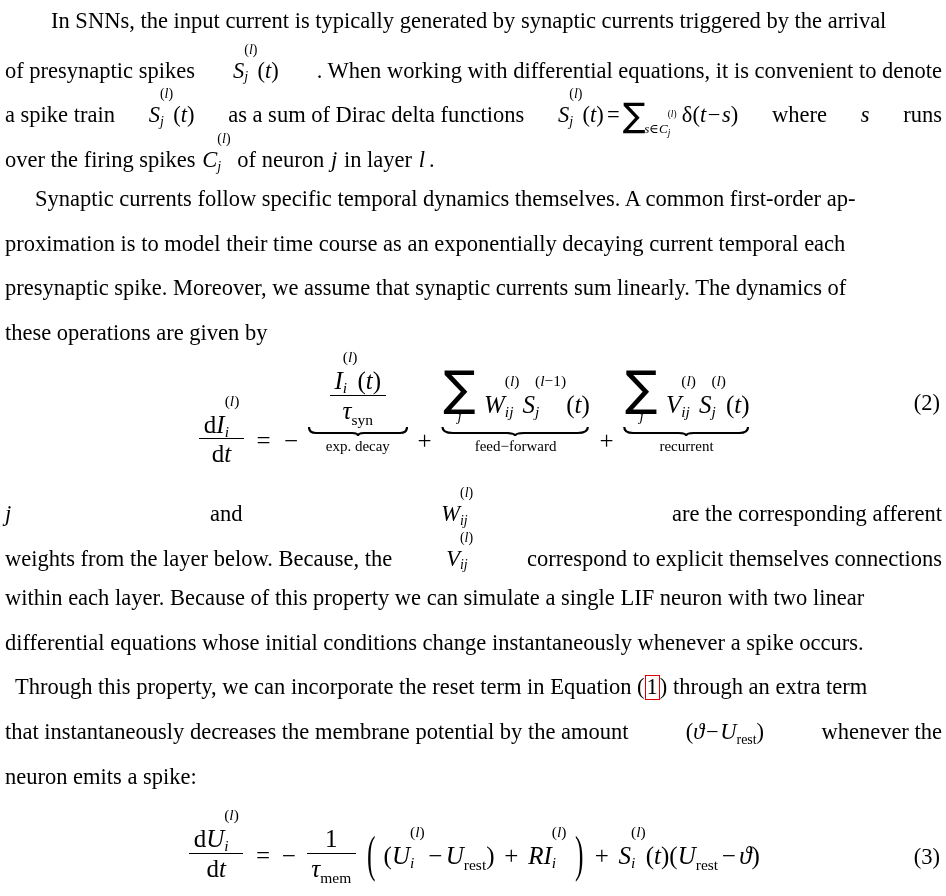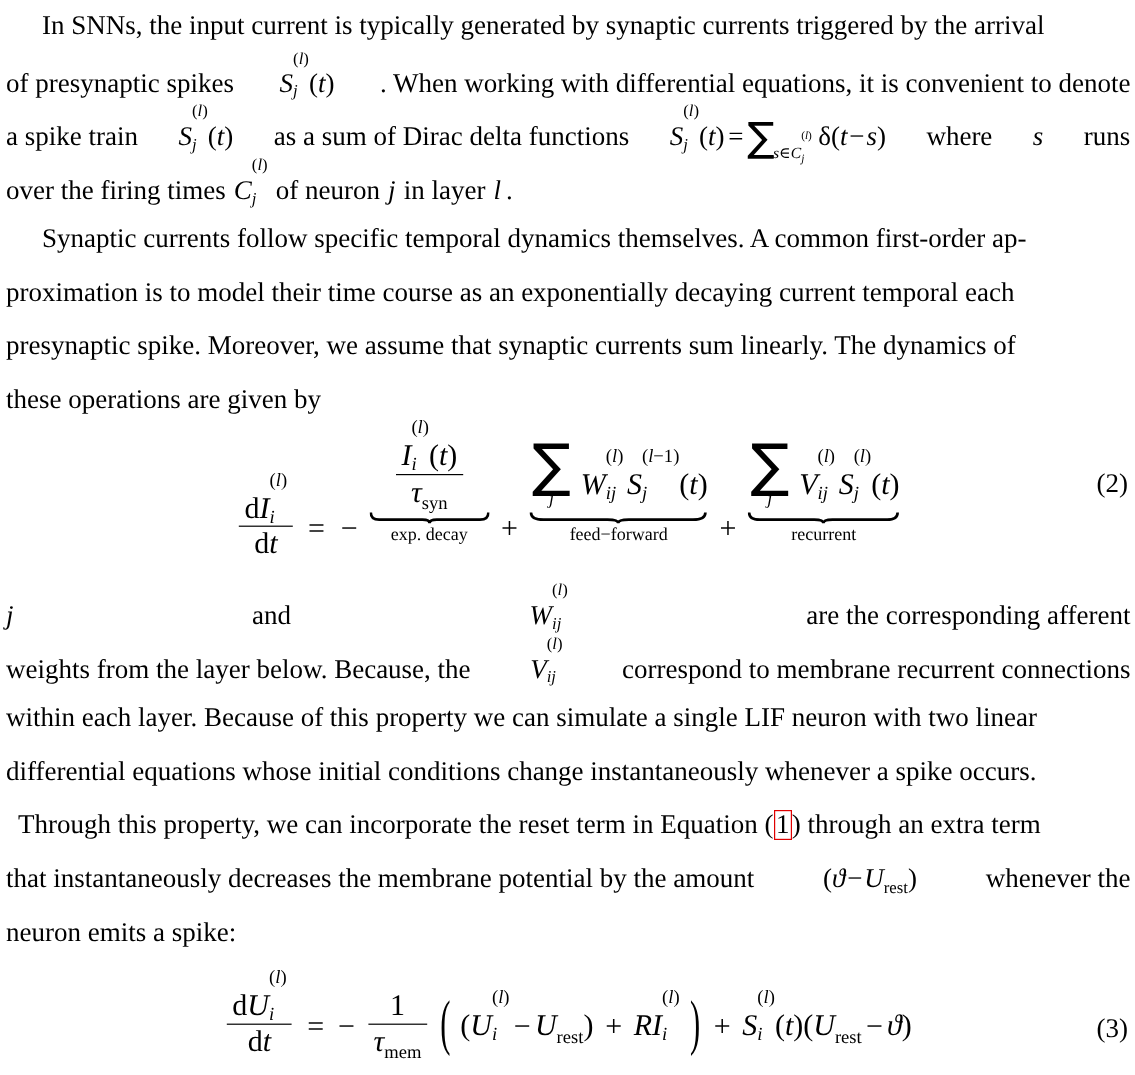--- a/index.html
+++ b/index.html
@@ -194,21 +194,21 @@
   
   .blk { position: absolute; left: 0; width: 946px; }
 </style>
 </head>
 <body>
 
 <div class="page">
 
   <div class="blk" style="top:8px;">
 
-    <div class="jline" style="padding:0 16px 0 5px;">
+    <div class="jline" style="padding:0 16px 0 5px;margin-left:16px;">
       <span class="w"><span class="lead"></span><span>In SNNs, the input current is typically generated by synaptic currents triggered by the arrival</span></span>
     </div>
 
     <div class="jline" style="padding:0 4px 0 5px;">
       <span class="w">of presynaptic spikes</span>
       <span class="w math">
         <span class="mi">S</span><span class="ss"><span class="s-up">(<span style="font-style:italic">l</span>)</span><span class="s-dn">j</span></span><span class="mr">(</span><span class="mi">t</span><span class="mr">)</span>
       </span>
       <span class="w">. When working with differential equations, it is convenient to denote</span>
     </div>
@@ -221,21 +221,21 @@
       <span class="w">as a sum of Dirac delta functions</span>
       <span class="w math">
         <span class="mi">S</span><span class="ss"><span class="s-up">(<span style="font-style:italic">l</span>)</span><span class="s-dn">j</span></span><span class="mr">(</span><span class="mi">t</span><span class="mr">)</span><span class="mo">=</span><span class="sum-inline"><span class="sym">∑</span><span class="lim"><span class="mi">s</span><span class="mr">∈</span><span class="mi">C</span><span class="ss" style="font-size:.72em"><span class="s-up">(<span style="font-style:italic">l</span>)</span><span class="s-dn">j</span></span></span></span><span style="display:inline-block;width:4px"></span><span class="mr" style="font-style:normal">δ</span><span class="mr">(</span><span class="mi">t</span><span class="mo tight">−</span><span class="mi">s</span><span class="mr">)</span>
       </span>
       <span class="w">where</span>
       <span class="w math mi">s</span>
       <span class="w">runs</span>
     </div>
 
     <div class="jline noj" style="padding:0 4px 0 5px;">
-      <span class="w">over the firing times</span>
+      <span class="w">over the firing spikes</span>
       <span class="w math" style="margin:0 .3em">
         <span class="mi">C</span><span class="ss"><span class="s-up">(<span style="font-style:italic">l</span>)</span><span class="s-dn">j</span></span>
       </span>
       <span class="w">of neuron</span>
       <span class="w math mi" style="margin:0 .3em">j</span>
       <span class="w">in layer</span>
       <span class="w math mi" style="margin:0 .18em 0 .3em">l</span>
       <span class="w">.</span>
     </div>
   </div>
@@ -334,21 +334,21 @@
         <span class="mi">W</span><span class="ss"><span class="s-up">(<span style="font-style:italic">l</span>)</span><span class="s-dn">ij</span></span>
       </span>
       <span class="w">are the corresponding afferent</span>
     </div>
 
     <div class="jline" style="padding:0 4px 0 5px;">
       <span class="w">weights from the layer below. Because, the</span>
       <span class="w math">
         <span class="mi">V</span><span class="ss"><span class="s-up">(<span style="font-style:italic">l</span>)</span><span class="s-dn">ij</span></span>
       </span>
-      <span class="w">correspond to membrane recurrent connections</span>
+      <span class="w">correspond to explicit themselves connections</span>
     </div>
 
     <div class="jline" style="padding:0 4px 0 5px;">
       <span class="w">within each layer. Because of this property we can simulate a single LIF neuron with two linear</span>
     </div>
 
     <div class="jline" style="padding:0 4px 0 5px;">
       <span class="w">differential equations whose initial conditions change instantaneously whenever a spike occurs.</span>
     </div>
 

